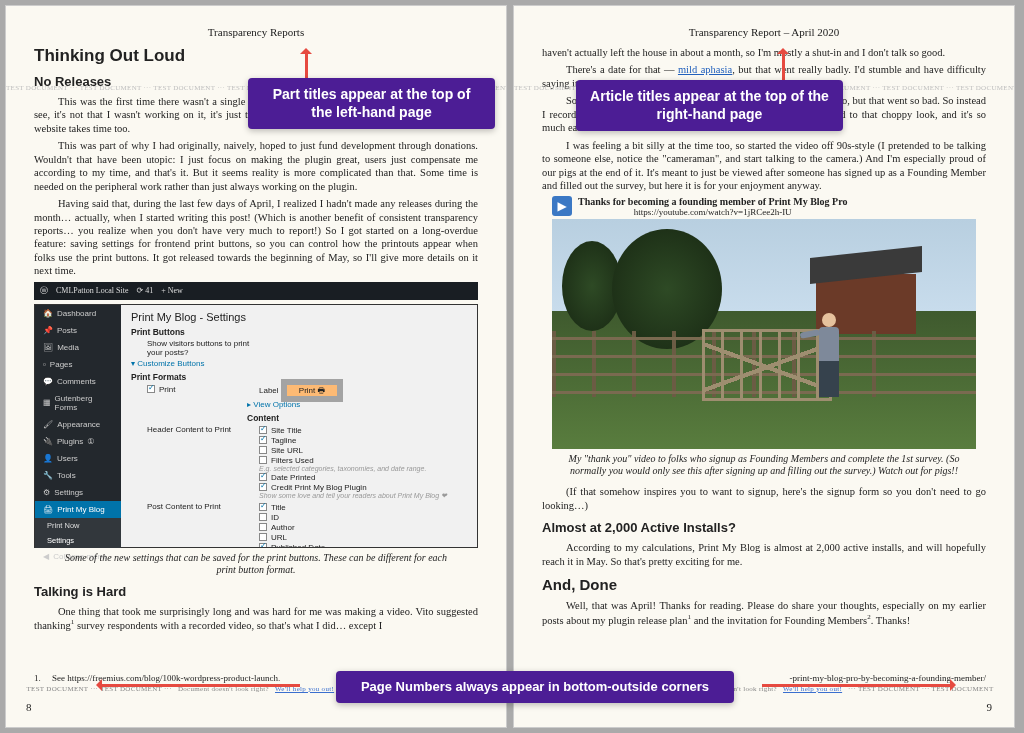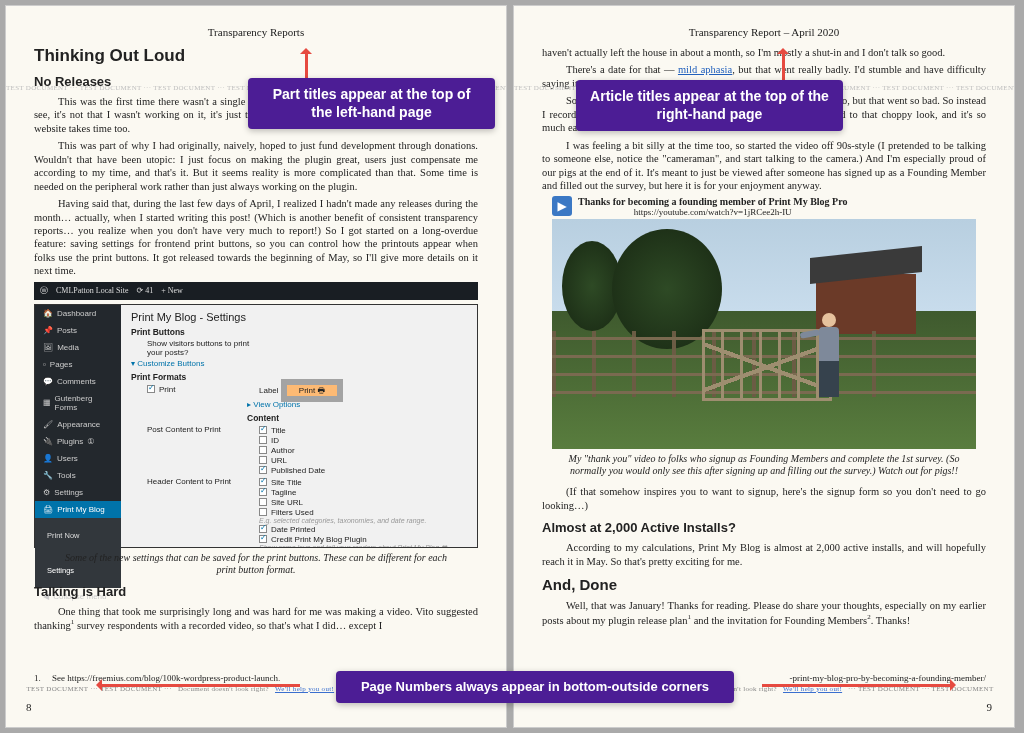--- a/index.html
+++ b/index.html
@@ -97,21 +97,21 @@
   }
   .wp-top {
     background:#191e23; height:18px; font-size:8px; padding:2px 6px;
     display:flex; align-items:center; gap:8px; color:#ddd;
   }
   .wp-side {
     width: 86px; background:#23282d; font-size:8px;
   }
   .wp-side .item { padding:4px 8px; color:#ccc; display:flex; align-items:center; gap:4px;}
   .wp-side .item.active { background:#0073aa; color:#fff; }
-  .wp-side .sub { background:#32373c; padding:13px 12px; font-size:7.5px; }
+  .wp-side .sub { background:#32373c; padding:3px 12px; font-size:7.5px; }
   .wp-main { flex:1; background:#f1f1f1; color:#222; font-size:8.5px; padding:6px 10px; overflow:hidden;}
   .wp-main h3{ font-size:11px; font-weight:normal; margin-bottom:4px;}
   .wp-main .hd{ font-weight:bold; font-size:8.5px; margin:4px 0 2px 0;}
   .wp-row { display:flex; font-size:8px; margin:2px 16px; }
   .wp-row .lab { width: 112px; }
   .wp-row .val { flex:1; }
   .cb { display:inline-block; width:8px; height:8px; border:1px solid #888; margin-right:4px; background:#fff; position:relative; top:1px;}
   .cb.ck::after{content:"✓"; color:#0073aa; font-size:8px; position:absolute; top:-3px; left:0;}
 
   
@@ -198,40 +198,40 @@
             </div>
           <div style="color:#0073aa;font-size:8px;margin:2px 0;">▾ Customize Buttons</div>
           <div class="hd">Print Formats</div>
           <div class="wp-row">
             <div class="lab"><span class="cb ck"></span><span>Print</span></div>
             <div class="val"><span>Label</span> <span style="border:6px solid #a3a3a3;padding:1px 12px;background:#fdba74;">Print 🖶</span></div>
           </div>
           <div style="color:#0073aa;font-size:8px;margin:2px 0 2px 116px;">▸ View Options</div>
           <div class="hd" style="margin-left:116px">Content</div>
           <div class="wp-row">
-              <div class="lab">Post Content to Print</div>
-            <div class="val">
-              <div><span class="cb ck"></span><span>Title</span></div>
-              <div><span class="cb"></span><span>ID</span></div>
-              <div><span class="cb"></span><span>Author</span></div>
-              <div><span class="cb"></span><span>URL</span></div>
-              <div><span class="cb ck"></span><span>Published Date</span></div>
-            </div>
-          </div>
-          <div class="wp-row">
               <div class="lab">Header Content to Print</div>
             <div class="val">
               <div><span class="cb ck"></span><span>Site Title</span></div>
               <div><span class="cb ck"></span><span>Tagline</span></div>
               <div><span class="cb"></span><span>Site URL</span></div>
               <div><span class="cb"></span><span>Filters Used</span></div>
               <div style="color:#999;font-style:italic;font-size:7px;">E.g. selected categories, taxonomies, and date range.</div>
               <div><span class="cb ck"></span><span>Date Printed</span></div>
               <div><span class="cb ck"></span><span>Credit Print My Blog Plugin</span></div>
               <div style="color:#999;font-style:italic;font-size:7px;">Show some love and tell your readers about Print My Blog ❤</div>
+            </div>
+          </div>
+          <div class="wp-row">
+              <div class="lab">Post Content to Print</div>
+            <div class="val">
+              <div><span class="cb ck"></span><span>Title</span></div>
+              <div><span class="cb"></span><span>ID</span></div>
+              <div><span class="cb"></span><span>Author</span></div>
+              <div><span class="cb"></span><span>URL</span></div>
+              <div><span class="cb ck"></span><span>Published Date</span></div>
             </div>
           </div>
         </div>
       </div>
     </div>
 
     <div class="caption">Some of the new settings that can be saved for the print buttons. These can be different for each print button format.</div>
 
     <h2>Talking is Hard</h2>
     <p class="indent">
@@ -297,21 +297,21 @@
         </div>
       </div>
     </div>
     <div class="caption">My "thank you" video to folks who signup as Founding Members and complete the 1st survey. (So normally you would only see this after signing up and filling out the survey.) Watch out for pigs!!</div>
 
     <p class="indent">(If that somehow inspires you to want to signup, here's the signup form so you don't need to go looking…)</p>
     <h2>Almost at 2,000 Active Installs?</h2>
     <p class="indent">According to my calculations, Print My Blog is almost at 2,000 active installs, and will hopefully reach it in May. So that's pretty exciting for me.</p>
     <h2 style="font-size:15px">And, Done</h2>
     <p class="indent">
-      <span>Well, that was January! Thanks for reading. Please do share your thoughts, especially on my earlier posts about my plugin release plan</span><sup>1</sup><span> and the invitation for Founding Members</span><sup>2</sup><span>. Thanks!</span>
+      <span>Well, that was April! Thanks for reading. Please do share your thoughts, especially on my earlier posts about my plugin release plan</span><sup>1</sup><span> and the invitation for Founding Members</span><sup>2</sup><span>. Thanks!</span>
     </p>
 
     <div class="footline">
       <span>TEST DOCUMENT ··· TEST DOCUMENT ···</span>
       <span>Document doesn't look right?</span>
       <span class="link">We'll help you out!</span>
       <span>··· TEST DOCUMENT ··· TEST DOCUMENT</span>
     </div>
     <div class="footnote" style="text-align:right">-print-my-blog-pro-by-becoming-a-founding-member/</div>
     <div class="pagenum-right">9</div>

